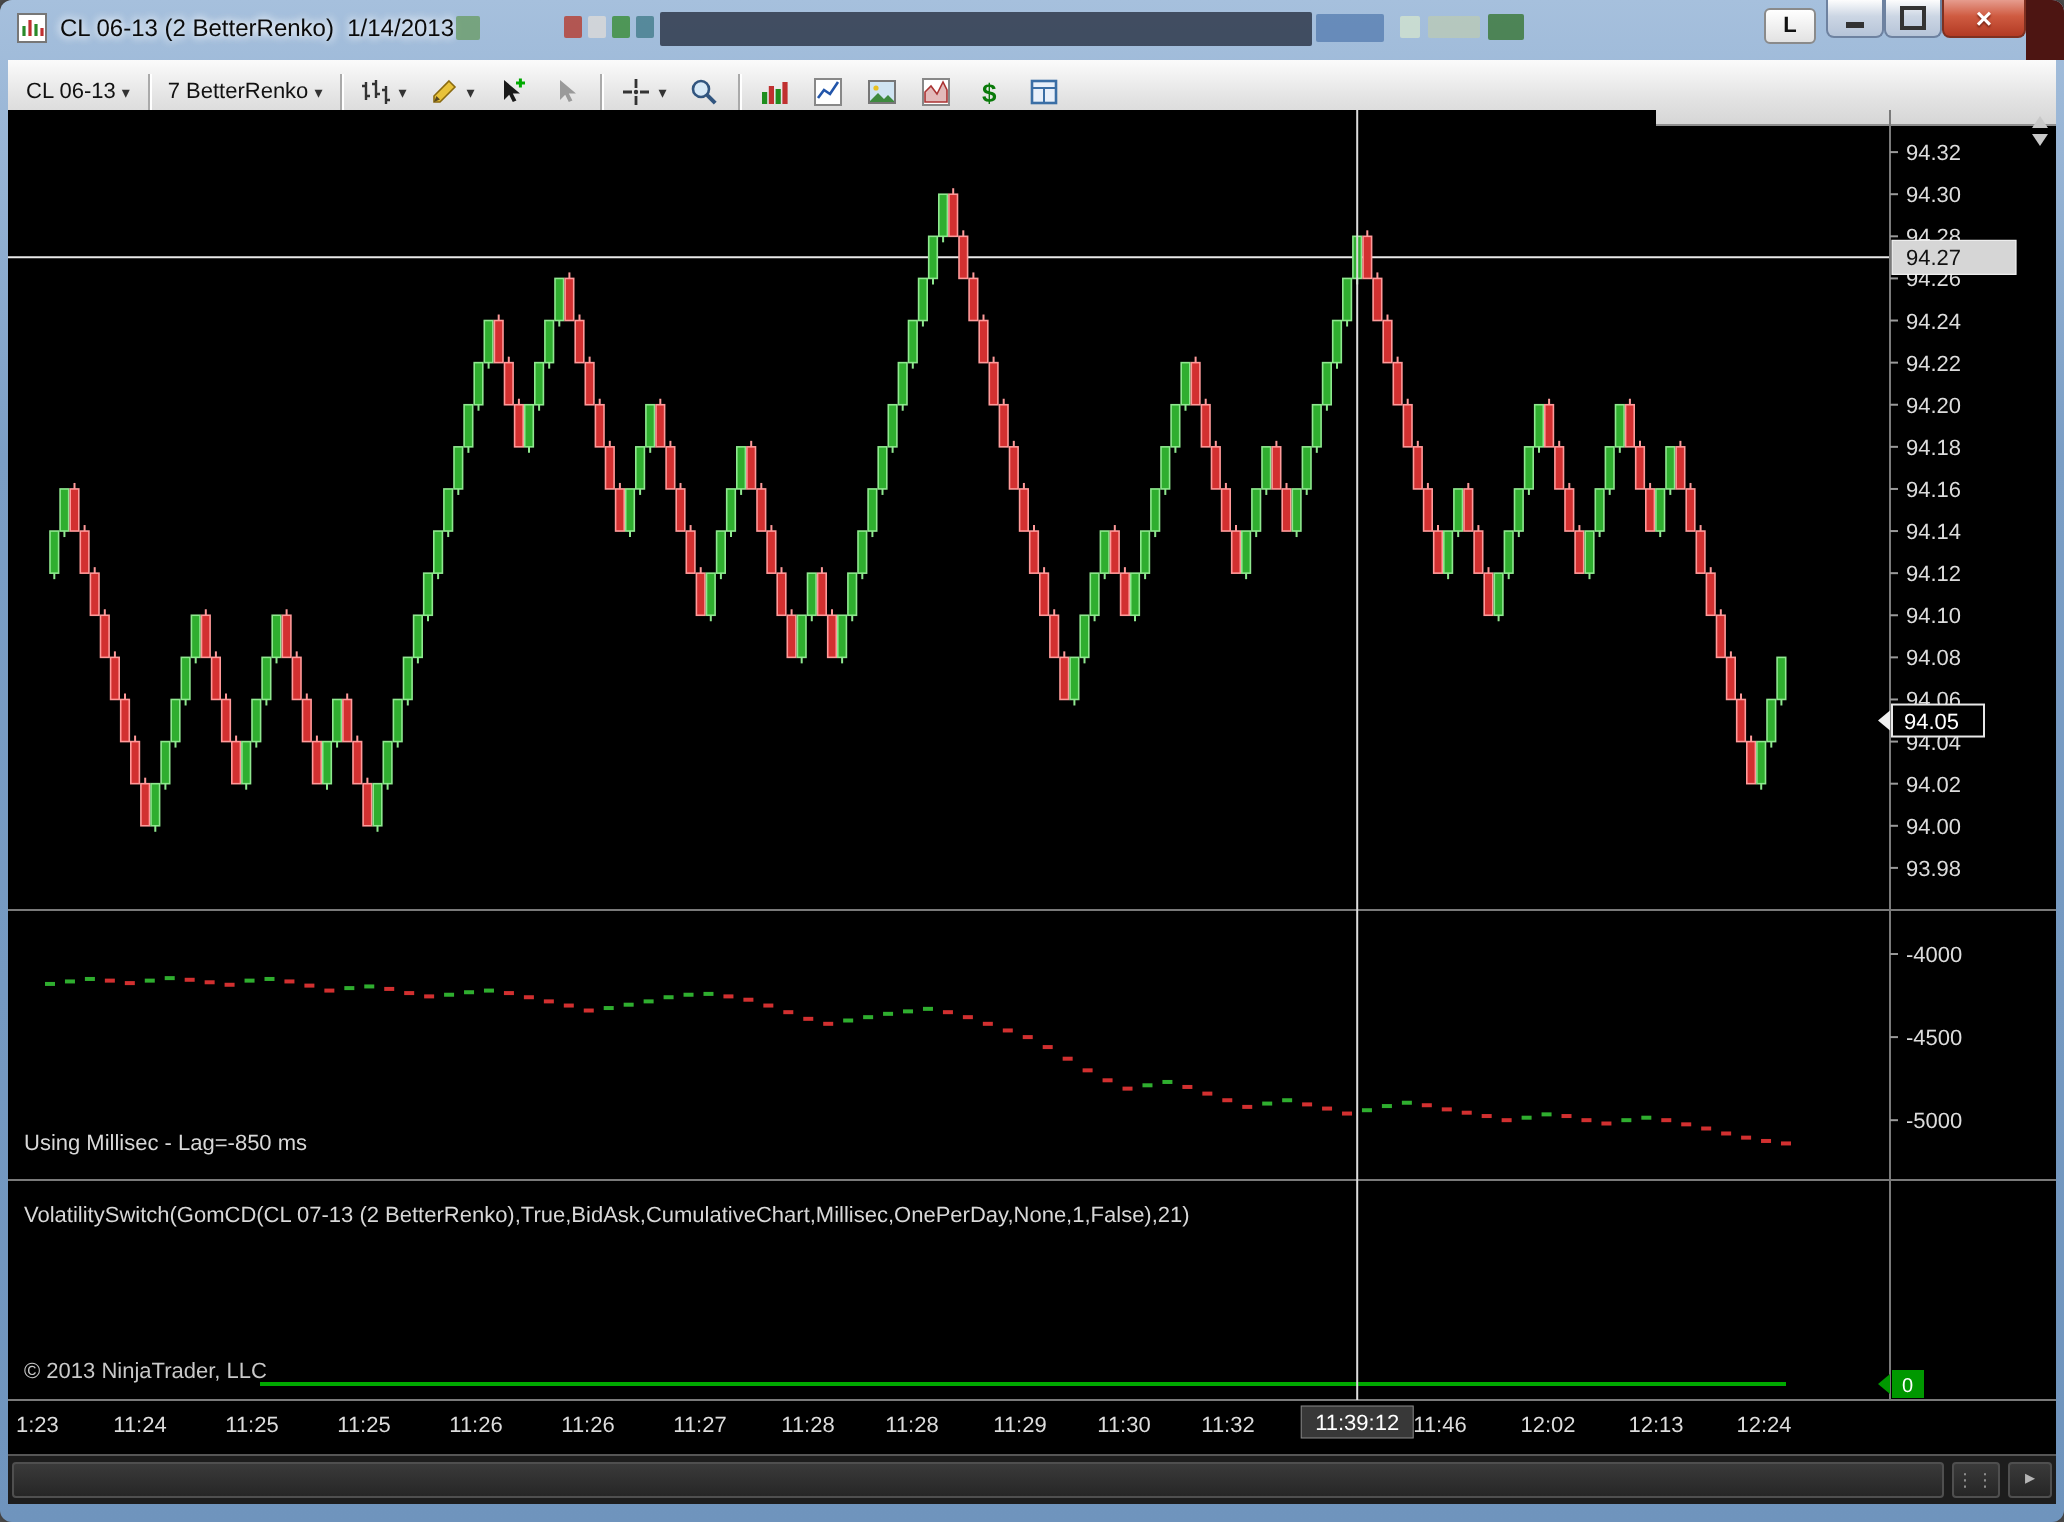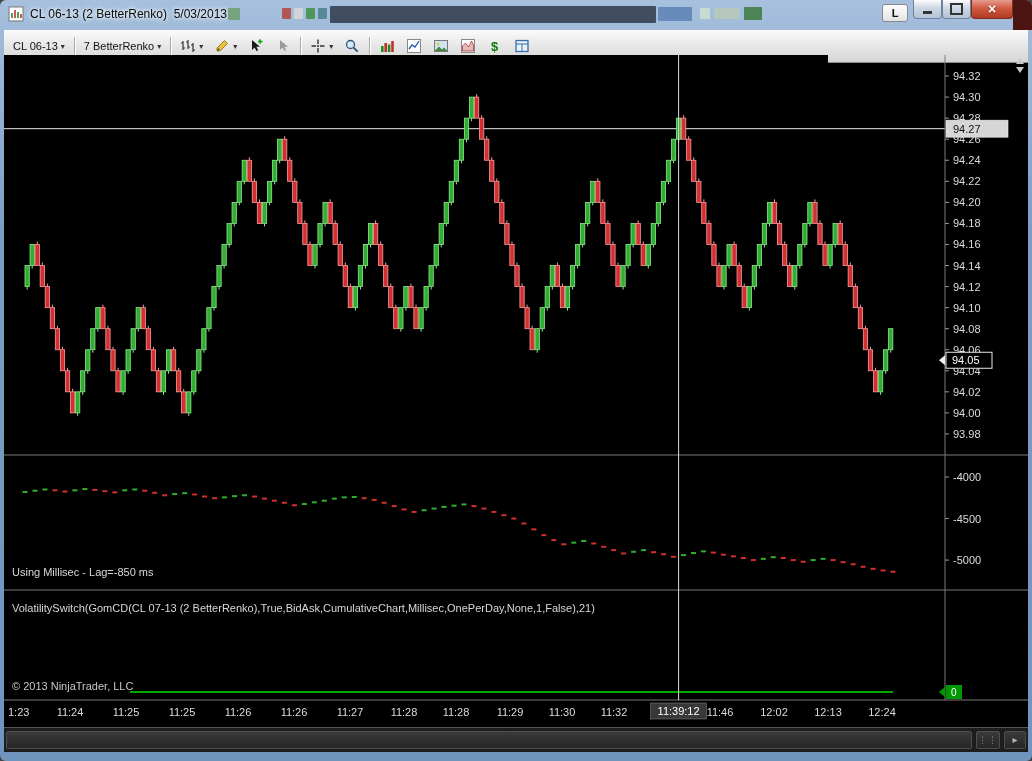--- a/index.html
+++ b/index.html
@@ -80,21 +80,21 @@
       <svg width="16" height="16">
           <rect x="1" y="1" width="14" height="14" fill="#fff" stroke="#777"></rect>
           <g stroke-width="1.6">
             <path d="M4 12V7" stroke="#2a8a2a"></path>
             <path d="M7 12V4" stroke="#c03030"></path>
             <path d="M10 12V6" stroke="#2a8a2a"></path>
             <path d="M13 12V8" stroke="#c03030"></path>
           </g>
         </svg>
     </span>
-    <span class="title">CL 06-13 (2 BetterRenko)  5/03/2013</span>
+    <span class="title">CL 06-13 (2 BetterRenko)  1/14/2013</span>
     <div class="glass">
       <div style="left:228px;top:8px;width:12px;height:12px;background:#6f9f6f;"></div>
       <div style="left:282px;top:8px;width:9px;height:11px;background:#b5443a;"></div>
       <div style="left:294px;top:8px;width:9px;height:11px;background:#d8d8d8;"></div>
       <div style="left:306px;top:8px;width:9px;height:11px;background:#3f8f3f;"></div>
       <div style="left:318px;top:8px;width:9px;height:11px;background:#49808f;"></div>
       <div style="left:330px;top:6px;width:326px;height:17px;background:rgba(18,24,38,.8);"></div>
       <div style="left:658px;top:7px;width:34px;height:14px;background:#5d83b4;"></div>
       <div style="left:700px;top:8px;width:10px;height:11px;background:#cfe0cf;"></div>
       <div style="left:714px;top:8px;width:26px;height:11px;background:#b9c9b9;"></div>

